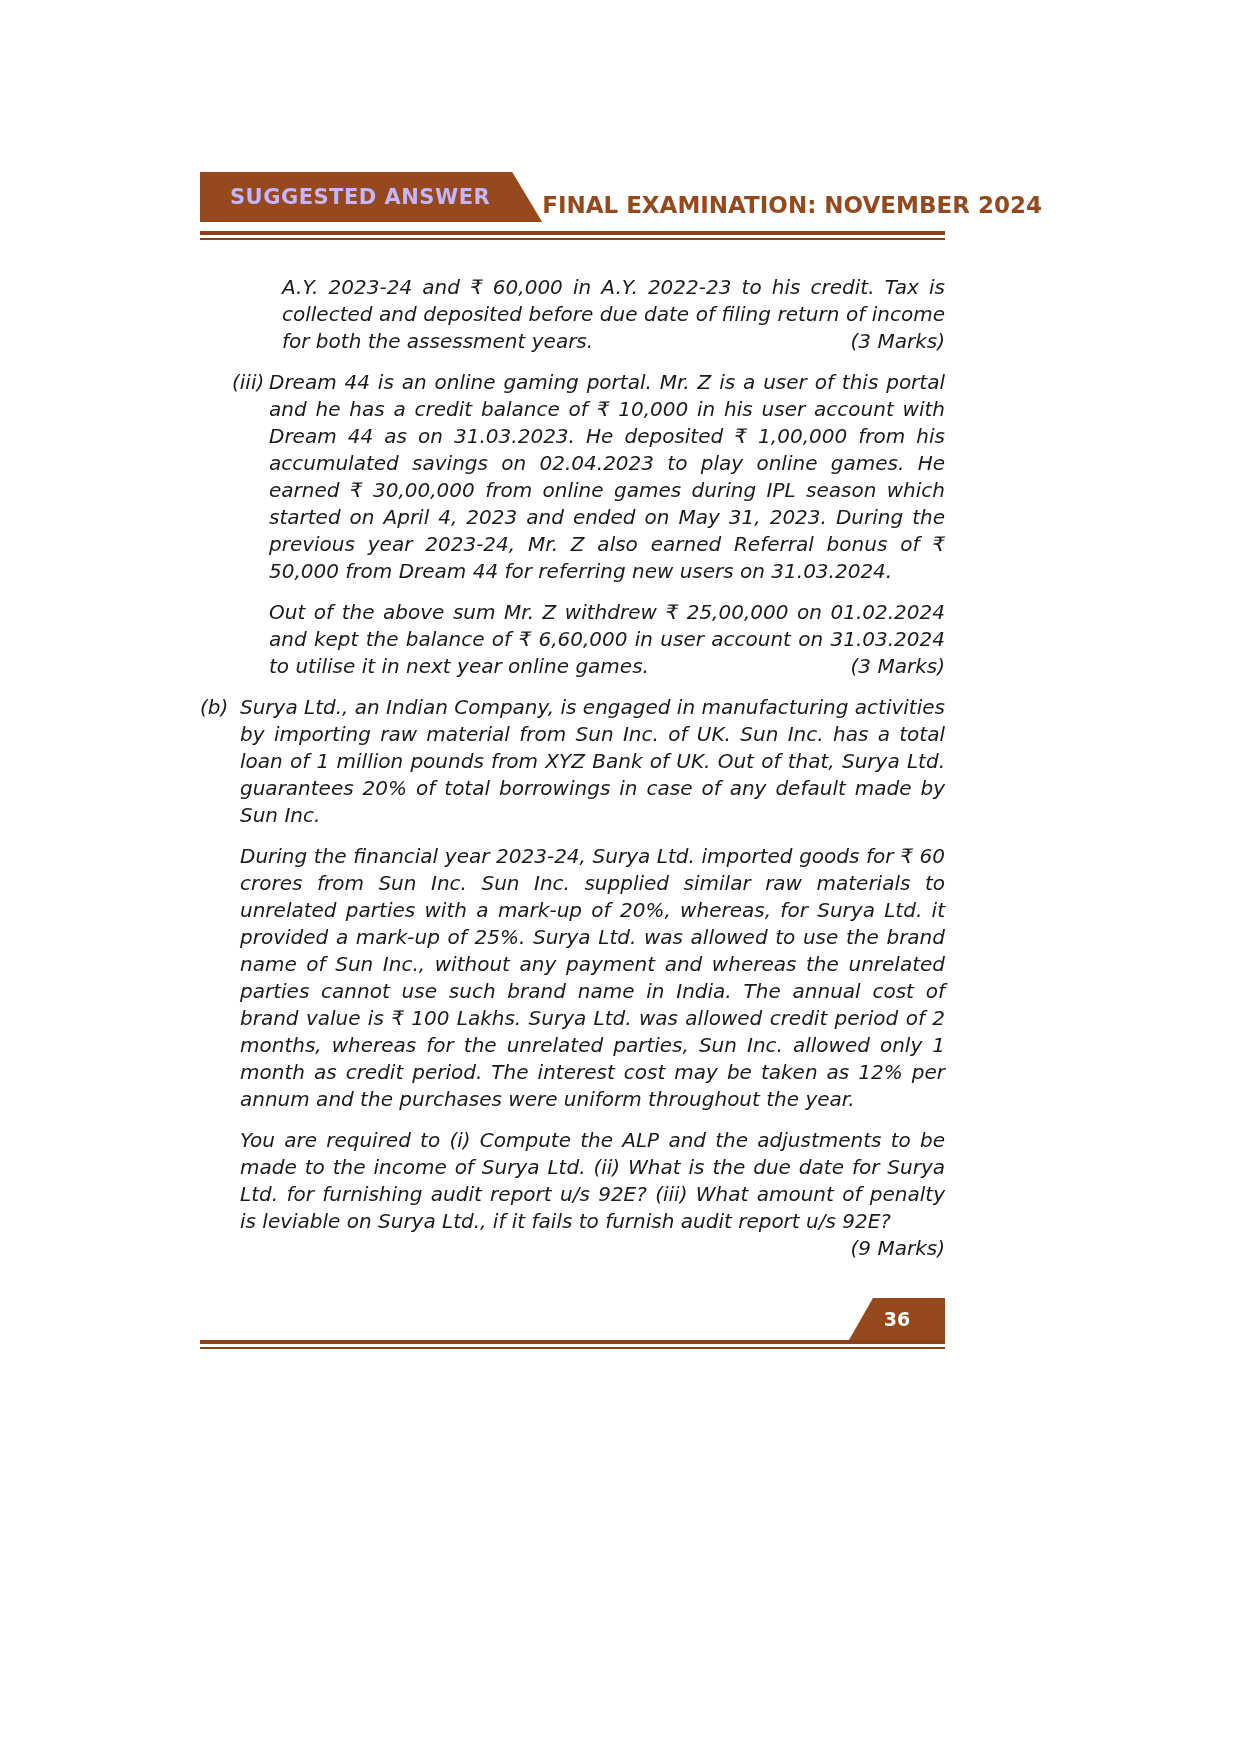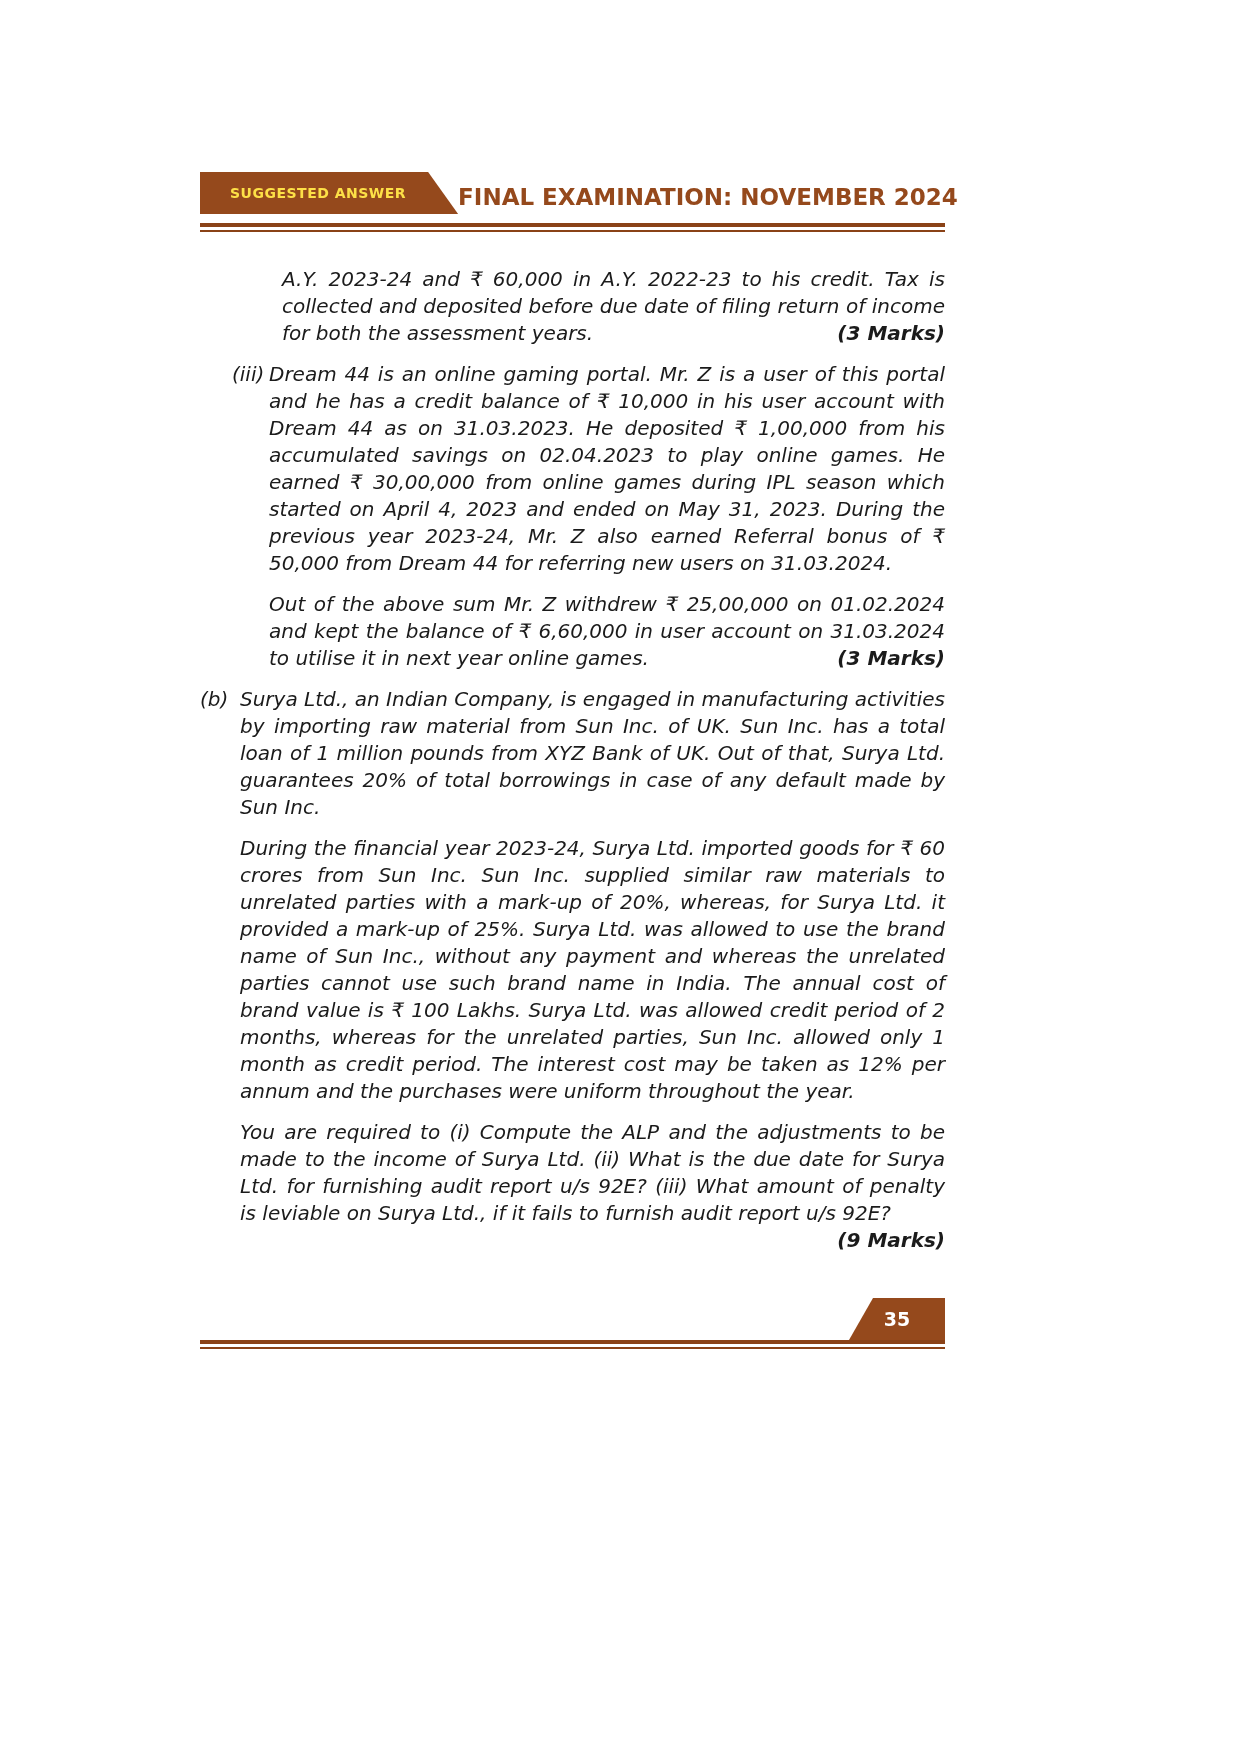--- a/index.html
+++ b/index.html
@@ -25,23 +25,23 @@
     width:745px;
   }
   
   .header-row{
     display:flex;
     align-items:flex-end;
     justify-content:space-between;
   }
   .banner{
     background:var(--accent);
-    color:#fde047;
+    color:#c4b5fd;
     font-weight:bold;
-    font-size:14px;
+    font-size:21px;
     letter-spacing:0.5px;
     padding:13px 52px 13px 30px;
     clip-path:polygon(0 0, calc(100% - 30px) 0, 100% 100%, 0 100%);
     white-space:nowrap;
   }
   .exam-title{
     color:var(--accent);
     font-weight:bold;
     font-size:23px;
     padding-bottom:4px;
@@ -55,21 +55,21 @@
     margin-top:34px;
     font-style:italic;
     font-size:20px;
     line-height:27px;
     text-align:justify;
   }
   .para{margin:0 0 14px 0;}
   .para:last-child{margin-bottom:0;}
   .marks{
     float:right;
-    font-weight:bold;
+    font-weight:normal;
     padding-left:18px;
   }
   .cont-para{margin-left:82px;}
   .item{display:flex;align-items:flex-start;}
   .item-iii{margin-left:32px;}
   .item-iii > .item-label{width:37px;flex:none;}
   .item-b > .item-label{width:40px;flex:none;}
   .item-body{flex:1;min-width:0;}
   .item{margin-bottom:14px;}
   
@@ -132,21 +132,21 @@
           <p class="para"><span>During the financial year 2023-24, Surya Ltd. imported goods for ₹ 60 crores from Sun Inc. Sun Inc. supplied similar raw materials to unrelated parties with a mark-up of 20%, whereas, for Surya Ltd. it provided a mark-up of 25%. Surya Ltd. was allowed to use the brand name of Sun Inc., without any payment and whereas the unrelated parties cannot use such brand name in India. The annual cost of brand value is ₹ 100 Lakhs. Surya Ltd. was allowed credit period of 2 months, whereas for the unrelated parties, Sun Inc. allowed only 1 month as credit period. The interest cost may be taken as 12% per annum and the purchases were uniform throughout the year.</span></p>
           <p class="para"><span>You are required to (i) Compute the ALP and the adjustments to be made to the income of Surya Ltd. (ii) What is the due date for Surya Ltd. for furnishing audit report u/s 92E? (iii) What amount of penalty is leviable on Surya Ltd., if it fails to furnish audit report u/s 92E?</span><span class="marks">(9 Marks)</span></p>
         </div>
       </div>
 
     </div>
   </div>
 
   <div class="footer">
     <div class="pagebox">
-      <span>35</span>
+      <span>36</span>
     </div>
     <div class="rule">
       <div class="thick"></div>
       <div class="thin"></div>
     </div>
   </div>
 
 </div>
 
 </body></html>

